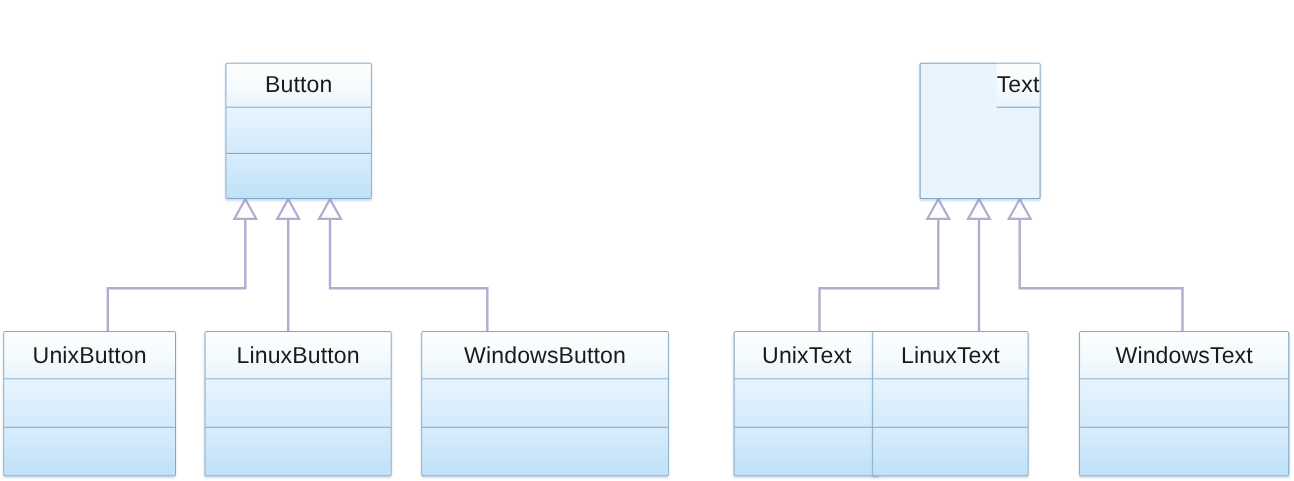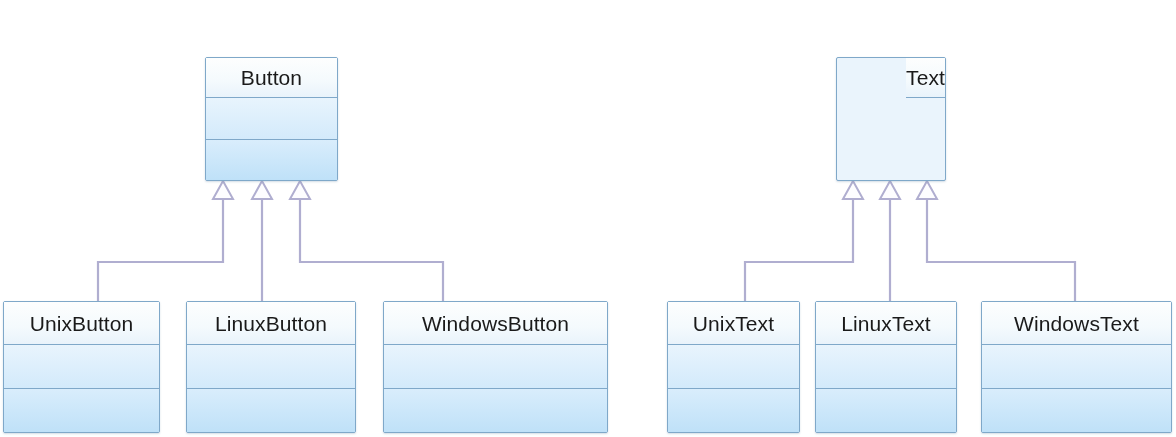--- a/index.html
+++ b/index.html
@@ -130,21 +130,21 @@
     <div class="uml-attrs"></div>
     <div class="uml-ops"></div>
   </div>
 
   <div class="uml-class" style="left:667px; top:301px; width:133px; height:132px;text-align:center;">
     <div class="uml-title" style="height:43px;">UnixText</div>
     <div class="uml-attrs"></div>
     <div class="uml-ops"></div>
   </div>
 
-  <div class="uml-class" style="left:815px; top:301px; width:142px; height:132px;">
+  <div class="uml-class" style="left:793px; top:301px; width:142px; height:132px;">
     <div class="uml-title" style="height:43px;">LinuxText</div>
     <div class="uml-attrs"></div>
     <div class="uml-ops"></div>
   </div>
 
   <div class="uml-class" style="left:981px; top:301px; width:191px; height:132px;">
     <div class="uml-title" style="height:43px;">WindowsText</div>
     <div class="uml-attrs"></div>
     <div class="uml-ops"></div>
   </div>

